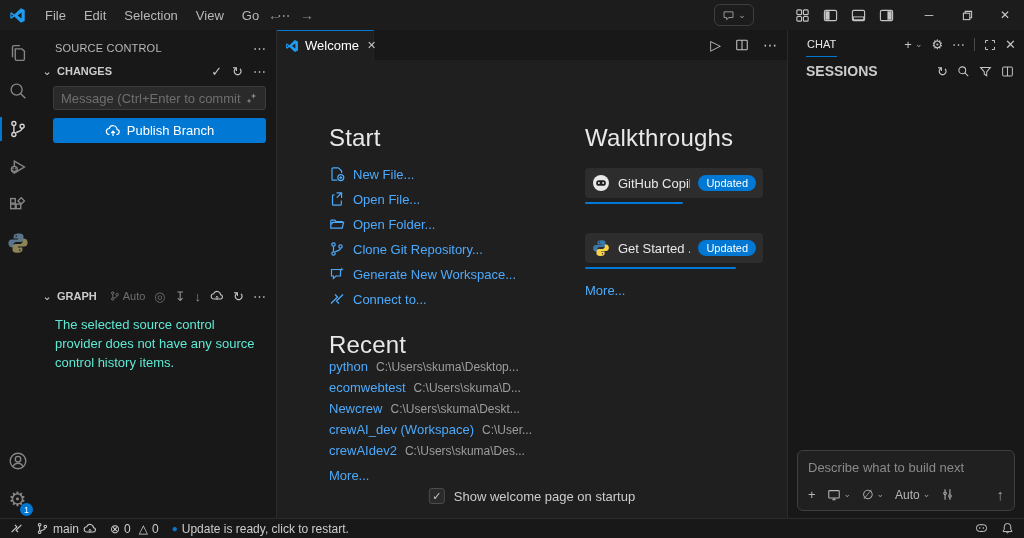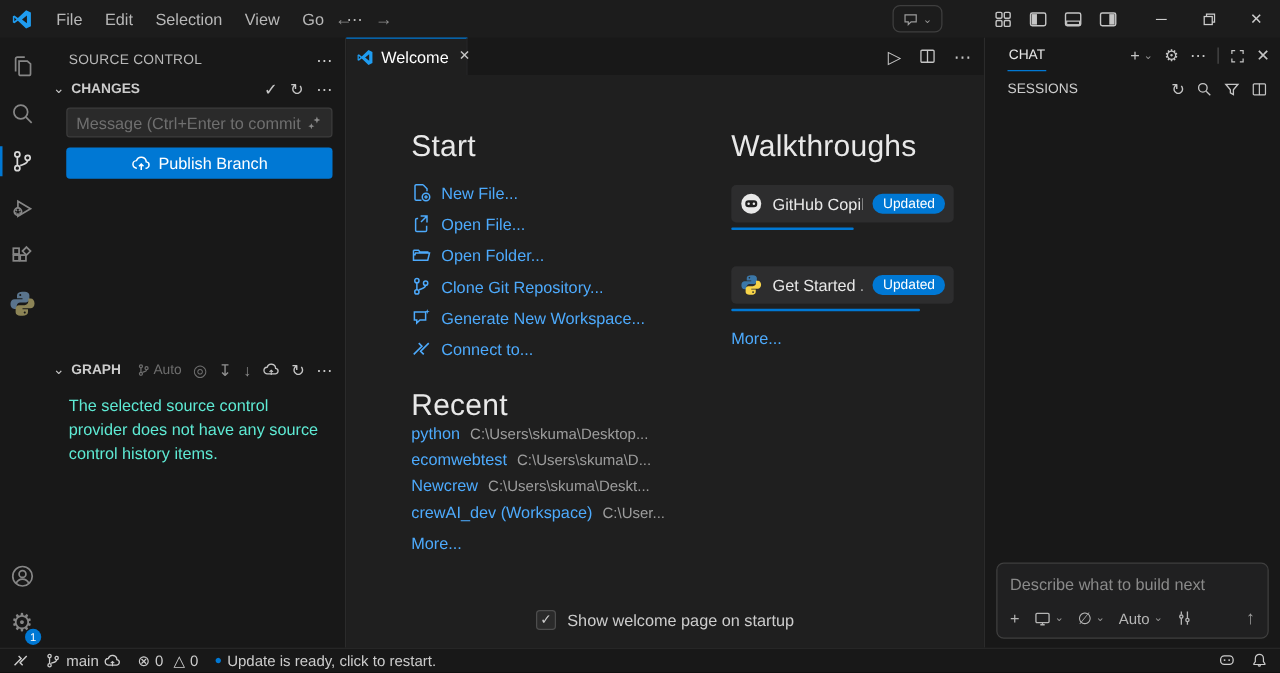--- a/index.html
+++ b/index.html
@@ -52,21 +52,21 @@
   .graph-empty { padding:9px 16px 0 20px; font-size:13px; color:#5eead4; line-height:1.45; }
 
   
   .editor { flex:1; background:#1f1f1f; position:relative; display:flex; flex-direction:column; }
   .tabbar { height:30px; background:#181818; display:flex; align-items:stretch; position:relative; }
   .tab { width:97px; background:#1f1f1f; border-top:1px solid #0078d4; border-right:1px solid #252526; display:flex; align-items:center; padding:0 8px; gap:6px; color:#ffffff; font-size:13px; }
   .tab-close { color:#c5c5c5; font-size:11px; margin-left:2px; }
   .editor-actions { position:absolute; right:10px; top:0; height:30px; display:flex; align-items:center; gap:14px; color:#c5c5c5; font-size:14px; }
   .welcome { flex:1; padding:44px 0 0 52px; display:flex; }
   .col-left { width:216px; }
-  .wc-heading { font-size:24px; font-weight:400; color:#e8e8e8; letter-spacing:.2px; }
+  .wc-heading { font-size:24px; font-weight:400; color:#e8e8e8; letter-spacing:.2px;margin-top:20px; }
   .start-list { margin-top:14px; display:flex; flex-direction:column; gap:9px; }
   .start-item { display:flex; align-items:center; gap:8px; color:#4daafc; font-size:13px; cursor:pointer; }
   .recent-heading { margin-top:24px; }
   .recent-list { margin-top:0; display:flex; flex-direction:column; gap:6px; }
   .recent-item { display:flex; align-items:baseline; gap:8px; white-space:nowrap; }
   .recent-name { color:#4daafc; font-size:13px; cursor:pointer; }
   .recent-path { color:#9d9d9d; font-size:12px; }
   .more-link { margin-top:10px; color:#4daafc; font-size:13px; cursor:pointer; }
   .col-right { width:178px; margin-left:40px; }
   .walk-card-wrap { margin-top:16px; }
@@ -80,21 +80,21 @@
   .checkbox { width:16px; height:16px; background:#2a2a2a; border:1px solid #4d4d4d; border-radius:3px; display:flex; align-items:center; justify-content:center; color:#cccccc; font-size:11px; cursor:pointer; }
   .startup-label { font-size:13px; color:#cccccc;text-align:right; }
 
   
   .chatpanel { width:237px; background:#181818; border-left:1px solid #2b2b2b; display:flex; flex-direction:column; }
   .chat-header { height:29px; display:flex; align-items:center; padding:0 8px 0 18px; }
   .chat-title { font-size:11px; color:#e7e7e7; border-bottom:1px solid #0078d4; padding:5px 1px 6px; }
   .chat-actions { display:flex; align-items:center; gap:9px; color:#c5c5c5; font-size:13px; }
   .chat-divider { width:1px; height:13px; background:#4a4a4a; }
   .sessions-row { height:24px; display:flex; align-items:center; padding:0 10px 0 18px; }
-  .sessions-label { font-size:11px; font-weight:normal; color:#cccccc; }
+  .sessions-label { font-size:14px; font-weight:bold; color:#cccccc; }
   .chat-input-box { margin:0 9px 7px 9px; border:1px solid #3f3f3f; border-radius:6px; background:#202021; padding:9px 10px 8px; }
   .chat-input-box input { width:100%; background:transparent; border:none; outline:none; color:#cccccc; font-size:13px; font-family:inherit; }
   .chat-input-box input::placeholder { color:#8a8a8a; }
   .chat-input-tools { margin-top:12px; display:flex; align-items:center; gap:11px; color:#b5b5b5; font-size:13px; }
   .ci-group { display:flex; align-items:center; gap:3px; }
   .ci-chev { font-size:9px; color:#9a9a9a; }
   .ci-send { margin-left:auto; color:#9a9a9a; font-size:15px; }
 
   
   .statusbar { height:20px; border-top:1px solid #2b2b2b; background:#181818; display:flex; padding:0 10px; gap:13px; font-size:12px; color:#cccccc; }
@@ -399,20 +399,24 @@
               <span class="recent-name">ecomwebtest</span>
               <span class="recent-path">C:\Users\skuma\D...</span>
             </div>
             <div class="recent-item">
               <span class="recent-name">Newcrew</span>
               <span class="recent-path">C:\Users\skuma\Deskt...</span>
             </div>
             <div class="recent-item">
               <span class="recent-name">crewAI_dev (Workspace)</span>
               <span class="recent-path">C:\User...</span>
+            </div>
+            <div class="recent-item">
+              <span class="recent-name">crewAIdev2</span>
+              <span class="recent-path">C:\Users\skuma\Des...</span>
             </div>
           </div>
           <div class="more-link">More...</div>
         </div>
 
         <div class="col-right">
           <div class="wc-heading">Walkthroughs</div>
           <div class="walk-card-wrap">
             <div class="walk-card">
               <span>

